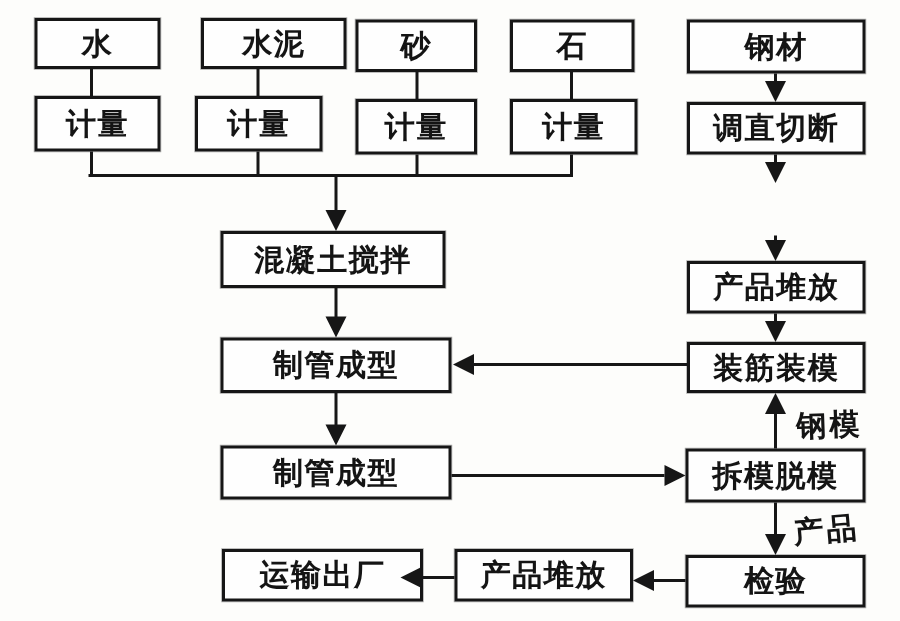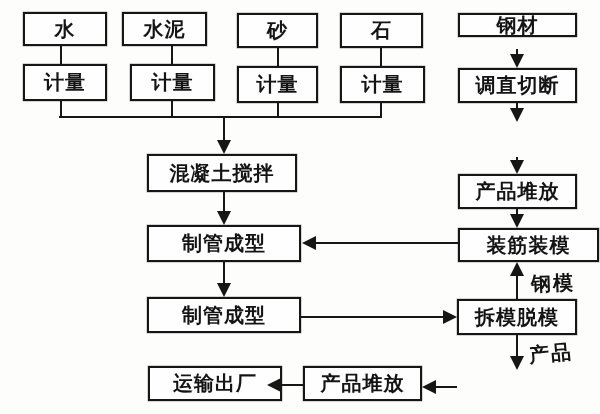--- a/index.html
+++ b/index.html
@@ -45,39 +45,40 @@
     letter-spacing:2px;
     white-space:nowrap;
   }
 </style>
 </head>
 <body>
 
 <div class="canvas">
 
   <div class="box" style="left:23px;top:12px;width:84px;height:34px">水</div>
-  <div class="box" style="left:122px;top:12px;width:85px;height:34px">水泥</div>
+  <div class="box" style="left:134px;top:12px;width:97px;height:34px">水泥</div>
   <div class="box" style="left:237px;top:13px;width:81px;height:35px">砂</div>
   <div class="box" style="left:340px;top:13px;width:83px;height:35px">石</div>
-  <div class="box" style="left:458px;top:13px;width:119px;height:24px">钢材</div>
+  <div class="box" style="left:458px;top:13px;width:119px;height:36px">钢材</div>
 
   <div class="box" style="left:23px;top:64px;width:84px;height:37px">计量</div>
   <div class="box" style="left:130px;top:64px;width:85px;height:37px">计量</div>
   <div class="box" style="left:237px;top:66px;width:81px;height:37px">计量</div>
   <div class="box" style="left:340px;top:66px;width:85px;height:37px">计量</div>
 
   <div class="box" style="left:458px;top:68px;width:119px;height:35px">调直切断</div>
   <div class="box" style="left:458px;top:174px;width:119px;height:35px">产品堆放</div>
-  <div class="box" style="left:458px;top:228px;width:141px;height:34px">装筋装模</div>
+  <div class="box" style="left:458px;top:228px;width:119px;height:34px">装筋装模</div>
 
   <div class="box" style="left:147px;top:154px;width:150px;height:38px">混凝土搅拌</div>
   <div class="box" style="left:147px;top:225px;width:154px;height:37px">制管成型</div>
   <div class="box" style="left:147px;top:297px;width:154px;height:36px">制管成型</div>
 
   <div class="box" style="left:457px;top:299px;width:120px;height:36px">拆模脱模</div>
+  <div class="box" style="left:457px;top:370px;width:120px;height:35px">检验</div>
   <div class="box" style="left:303px;top:366px;width:119px;height:35px">产品堆放</div>
   <div class="box" style="left:148px;top:366px;width:134px;height:35px">运输出厂</div>
 
   <div class="lbl" style="left:531px;top:270px;transform:rotate(-2deg)">钢模</div>
   <div class="lbl" style="left:529px;top:340px;transform:rotate(-5deg)">产品</div>
 
   <div class="line" style="left:60px;top:46px;width:2px;height:18px"></div>
   <div class="line" style="left:171px;top:46px;width:2px;height:18px"></div>
   <div class="line" style="left:277px;top:48px;width:2px;height:18px"></div>
   <div class="line" style="left:380px;top:48px;width:2px;height:18px"></div>

